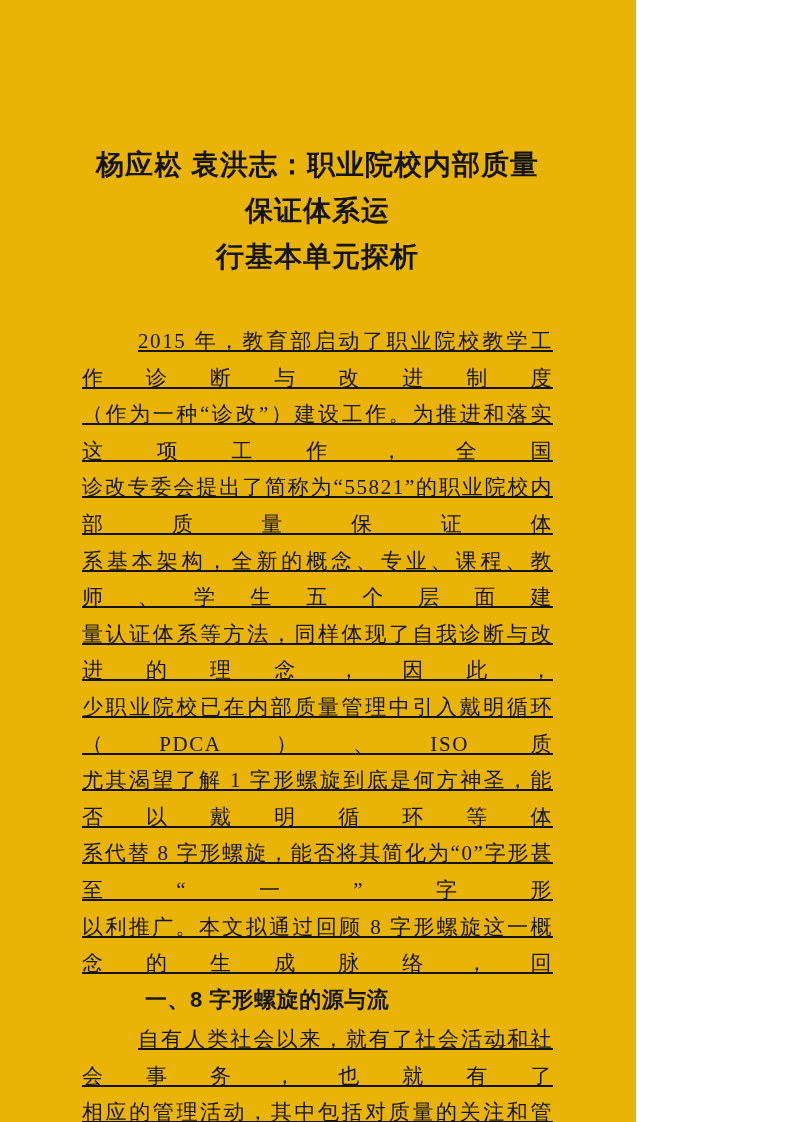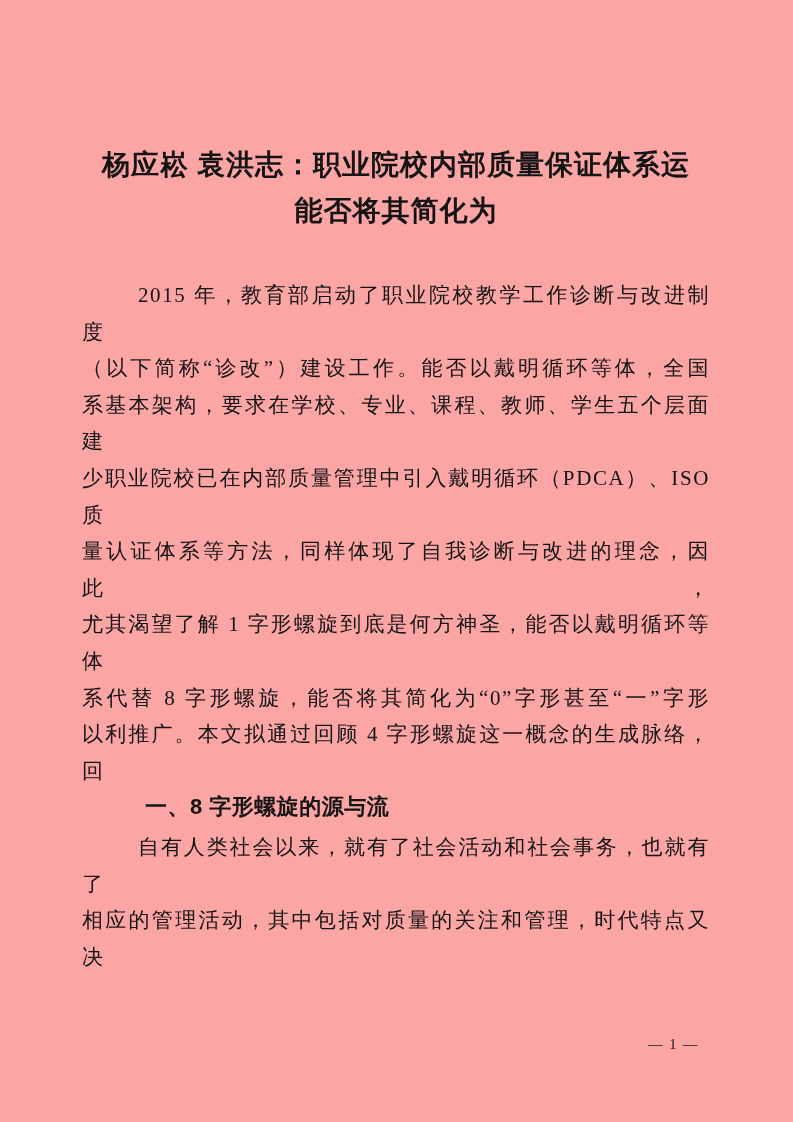--- a/index.html
+++ b/index.html
@@ -1,20 +1,20 @@
 <!DOCTYPE html>
 <html><head>
 <meta charset="utf-8">
 <style>
   html, body { margin: 0; padding: 0; background: #ffffff; }
   .page {
     position: relative;
-    width: 793px;
+    width: 636px;
     height: 1122px;
-    background: #fca5a5;
+    background: #eab308;
     overflow: hidden;
     font-family: "Liberation Serif", serif;
     color: #141414;
   }
   .doc-title {
     margin: 142px 83px 0 82px;
     text-align: center;
     font-weight: bold;
     font-size: 28px;
     line-height: 46px;
@@ -24,20 +24,21 @@
     margin: 0 83px 0 82px; 
   }
   .para {
     font-size: 21px;
     line-height: 36.6px;
     letter-spacing: 1.6px;
   }
   .line {
     text-align: justify;
     text-align-last: left;
+    text-decoration: underline;
   }
   .line.just { text-align-last: justify; }
   .line.first { text-indent: 56px; }
   .heading {
     font-family: "Liberation Sans", sans-serif;
     font-weight: 700;
     font-size: 22px;
     line-height: 36.6px;
     text-indent: 63px;
     letter-spacing: 0.5px;
@@ -54,33 +55,34 @@
     color: #141414;
   }
 </style>
 </head>
 <body>
 
 <div class="page">
 
   <div class="doc-title">
     <div>杨应崧 袁洪志：职业院校内部质量保证体系运</div>
-    <div>能否将其简化为</div>
+    <div>行基本单元探析</div>
   </div>
 
   <div class="content">
       <div class="para block-0">
         <div class="line first just">2015 年，教育部启动了职业院校教学工作诊断与改进制度</div>
-        <div class="line just">（以下简称“诊改”）建设工作。能否以戴明循环等体，全国</div>
-        <div class="line just">系基本架构，要求在学校、专业、课程、教师、学生五个层面建</div>
+        <div class="line just">（作为一种“诊改”）建设工作。为推进和落实这项工作，全国</div>
+        <div class="line just">诊改专委会提出了简称为“55821”的职业院校内部质量保证体</div>
+        <div class="line just">系基本架构，全新的概念、专业、课程、教师、学生五个层面建</div>
+        <div class="line just">量认证体系等方法，同样体现了自我诊断与改进的理念，因此，</div>
         <div class="line just">少职业院校已在内部质量管理中引入戴明循环（PDCA）、ISO 质</div>
-        <div class="line just">量认证体系等方法，同样体现了自我诊断与改进的理念，因此，</div>
         <div class="line just">尤其渴望了解 1 字形螺旋到底是何方神圣，能否以戴明循环等体</div>
         <div class="line just">系代替 8 字形螺旋，能否将其简化为“0”字形甚至“一”字形</div>
-        <div class="line just">以利推广。本文拟通过回顾 4 字形螺旋这一概念的生成脉络，回</div>
+        <div class="line just">以利推广。本文拟通过回顾 8 字形螺旋这一概念的生成脉络，回</div>
       </div>
       <div class="heading block-1">一、8 字形螺旋的源与流</div>
       <div class="para block-2">
         <div class="line first just">自有人类社会以来，就有了社会活动和社会事务，也就有了</div>
         <div class="line just">相应的管理活动，其中包括对质量的关注和管理，时代特点又决</div>
       </div>
     </div>
 
   <div class="footer-page-number">— 1 —</div>
 

